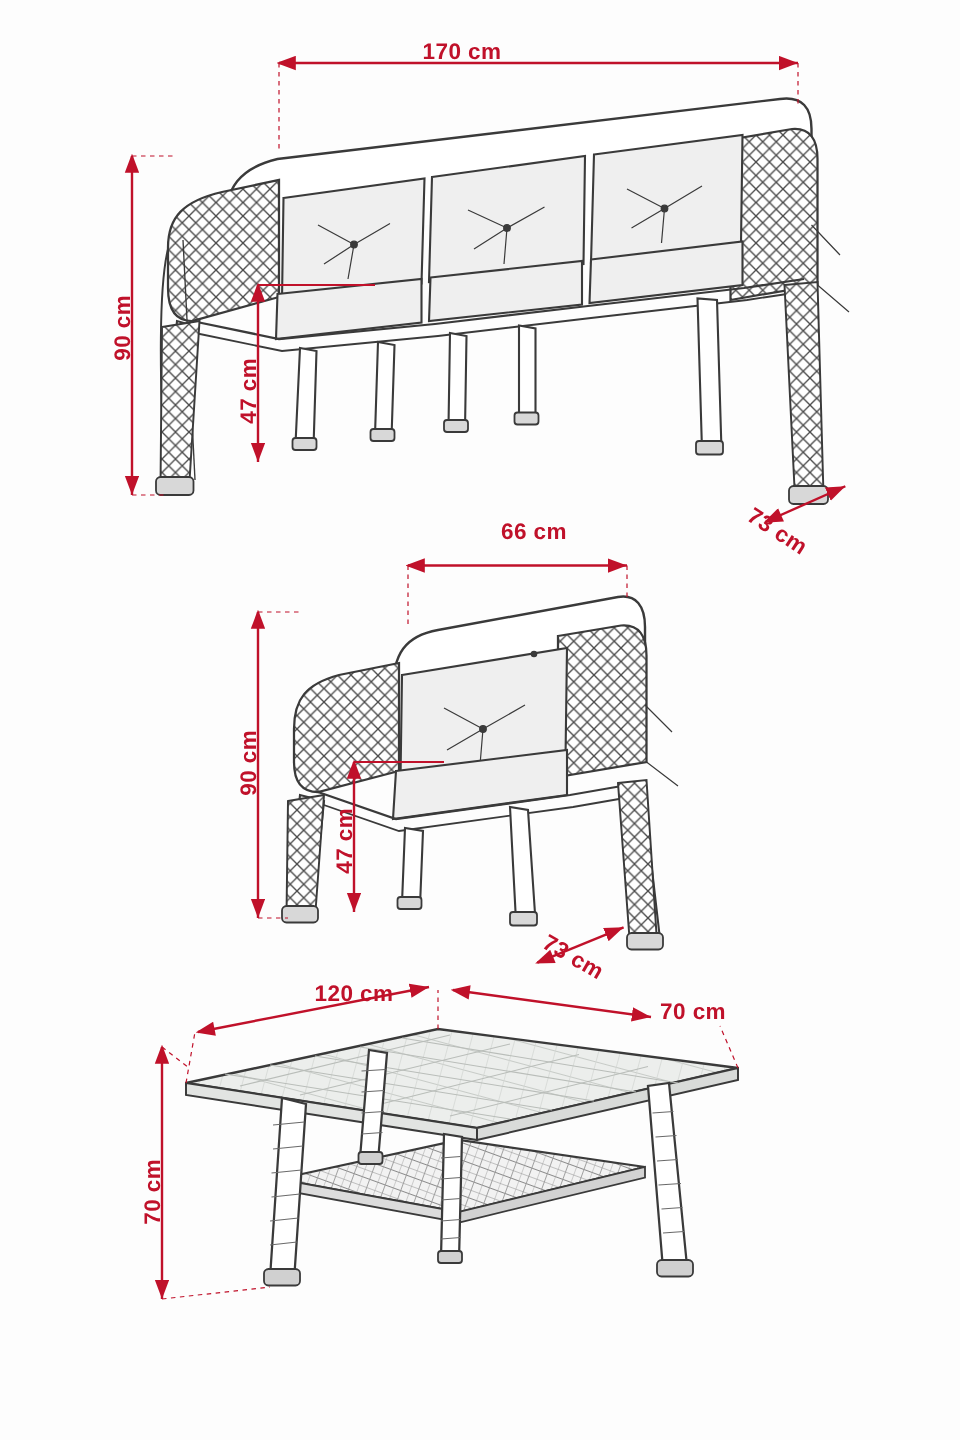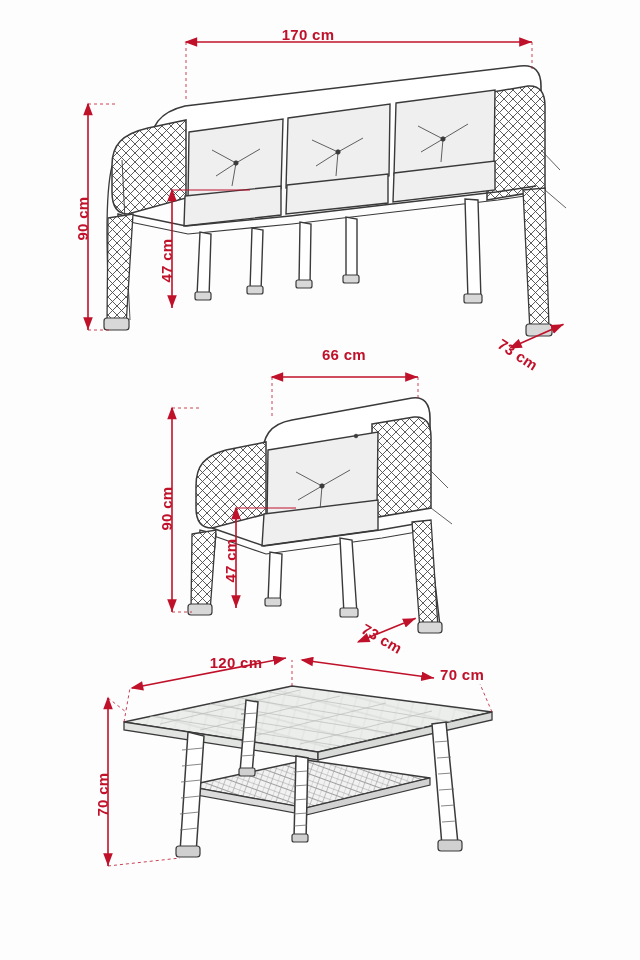--- a/index.html
+++ b/index.html
@@ -249,21 +249,21 @@
   </svg>
 
   <div class="dim-label" style="left:308px; top:26px; transform:translateX(-50%);">170 cm</div>
 
   <div class="dim-label vert rot-neg90" style="left:60px; top:210px;">90 cm</div>
 
   <div class="dim-label vert rot-neg90" style="left:144px; top:252px;">47 cm</div>
 
   <div class="dim-label rot-diag" style="left:496px; top:346px;">73 cm</div>
 
-  <div class="dim-label" style="left:344px; top:346px; transform:translateX(-50%);">66 cm</div>
+  <div class="dim-label" style="left:356px; top:346px; transform:translateX(-50%);">66 cm</div>
 
   <div class="dim-label vert rot-neg90" style="left:144px; top:500px;">90 cm</div>
 
   <div class="dim-label vert rot-neg90" style="left:208px; top:552px;">47 cm</div>
 
   <div class="dim-label rot-diag2" style="left:360px; top:630px;">73 cm</div>
 
   <div class="dim-label" style="left:236px; top:654px; transform:translateX(-50%);">120 cm</div>
 
   <div class="dim-label" style="left:440px; top:666px;">70 cm</div>

